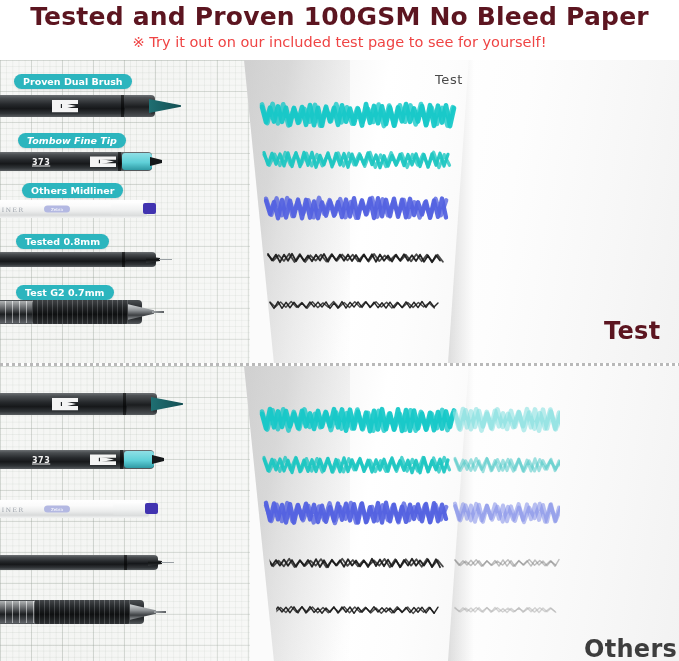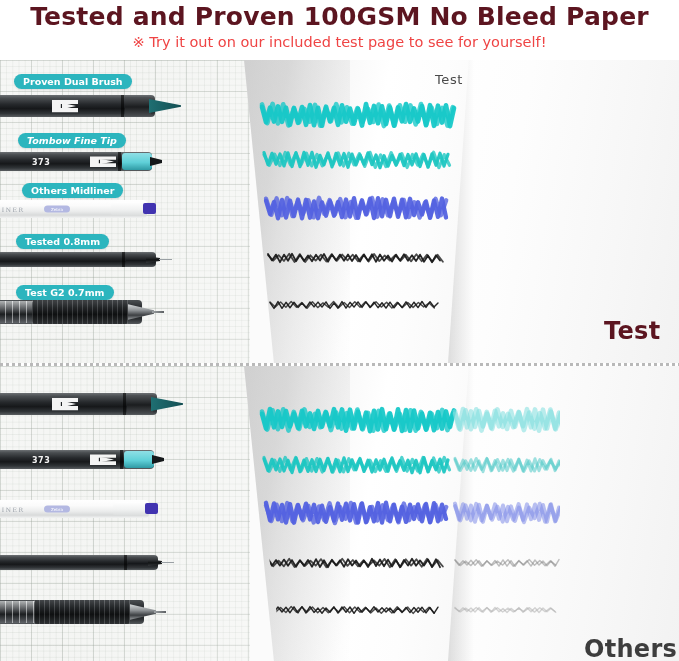--- a/index.html
+++ b/index.html
@@ -112,20 +112,21 @@
   }
   .barrel-grip{
     background:linear-gradient(to bottom,#4c5053 0%,#2a2d30 30%,#141617 58%,#2f3235 82%,#55595c 100%);
   }
   .ring{position:absolute;top:0;height:100%;}
   .logo-tombow{position:absolute;top:50%;transform:translateY(-50%);}
   .pen-text{
     position:absolute;top:50%;transform:translateY(-50%);
     color:#f2f2f2;font-size:8px;font-weight:bold;letter-spacing:.5px;
     font-family:"DejaVu Sans", sans-serif;
+    text-decoration:underline;
   }
   .midliner-text{
     position:absolute;top:50%;transform:translateY(-50%);
     color:#9aa0a8;font-size:6px;letter-spacing:1.6px;
     font-family:"DejaVu Serif", serif;
   }
   .midliner-chip{
     position:absolute;top:50%;transform:translateY(-50%);
     height:7px;border-radius:4px;background:#b3b8e2;
     font-size:4px;color:#fff;text-align:center;line-height:7px;

